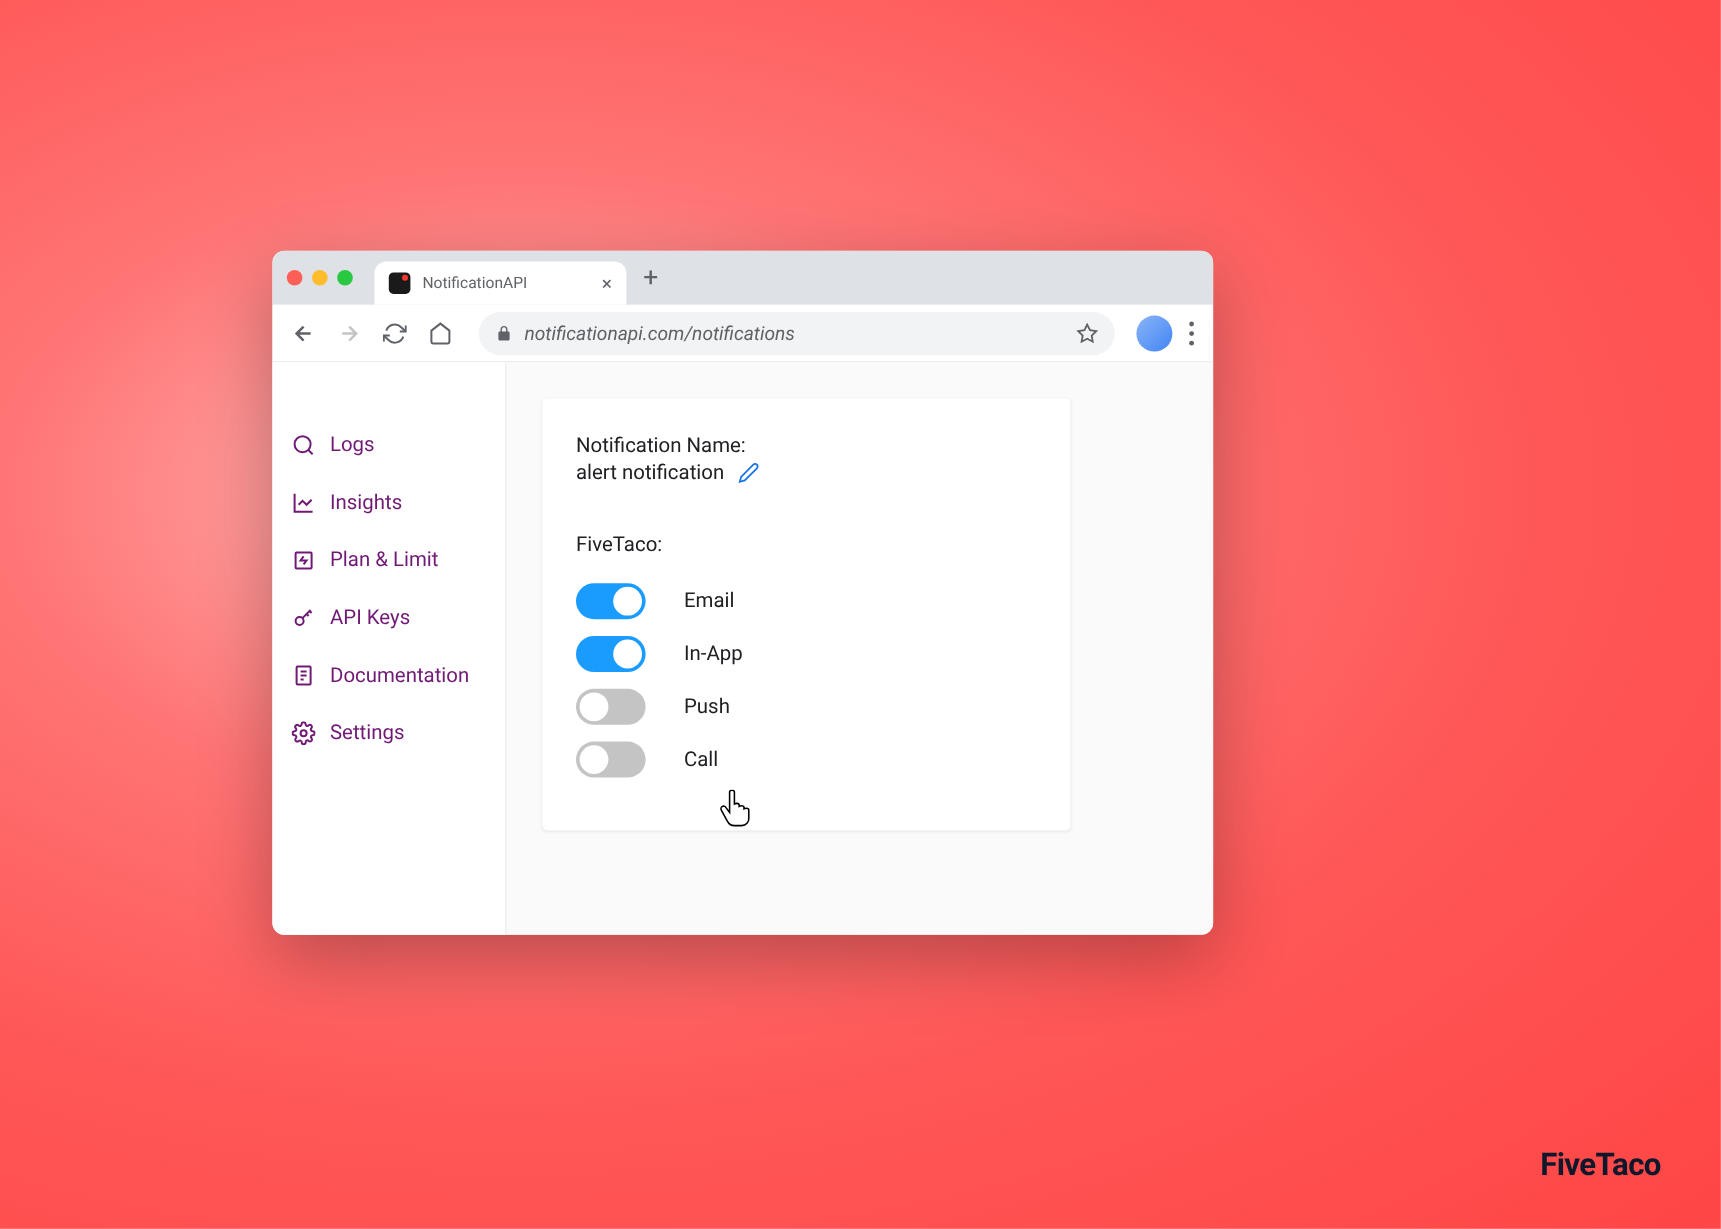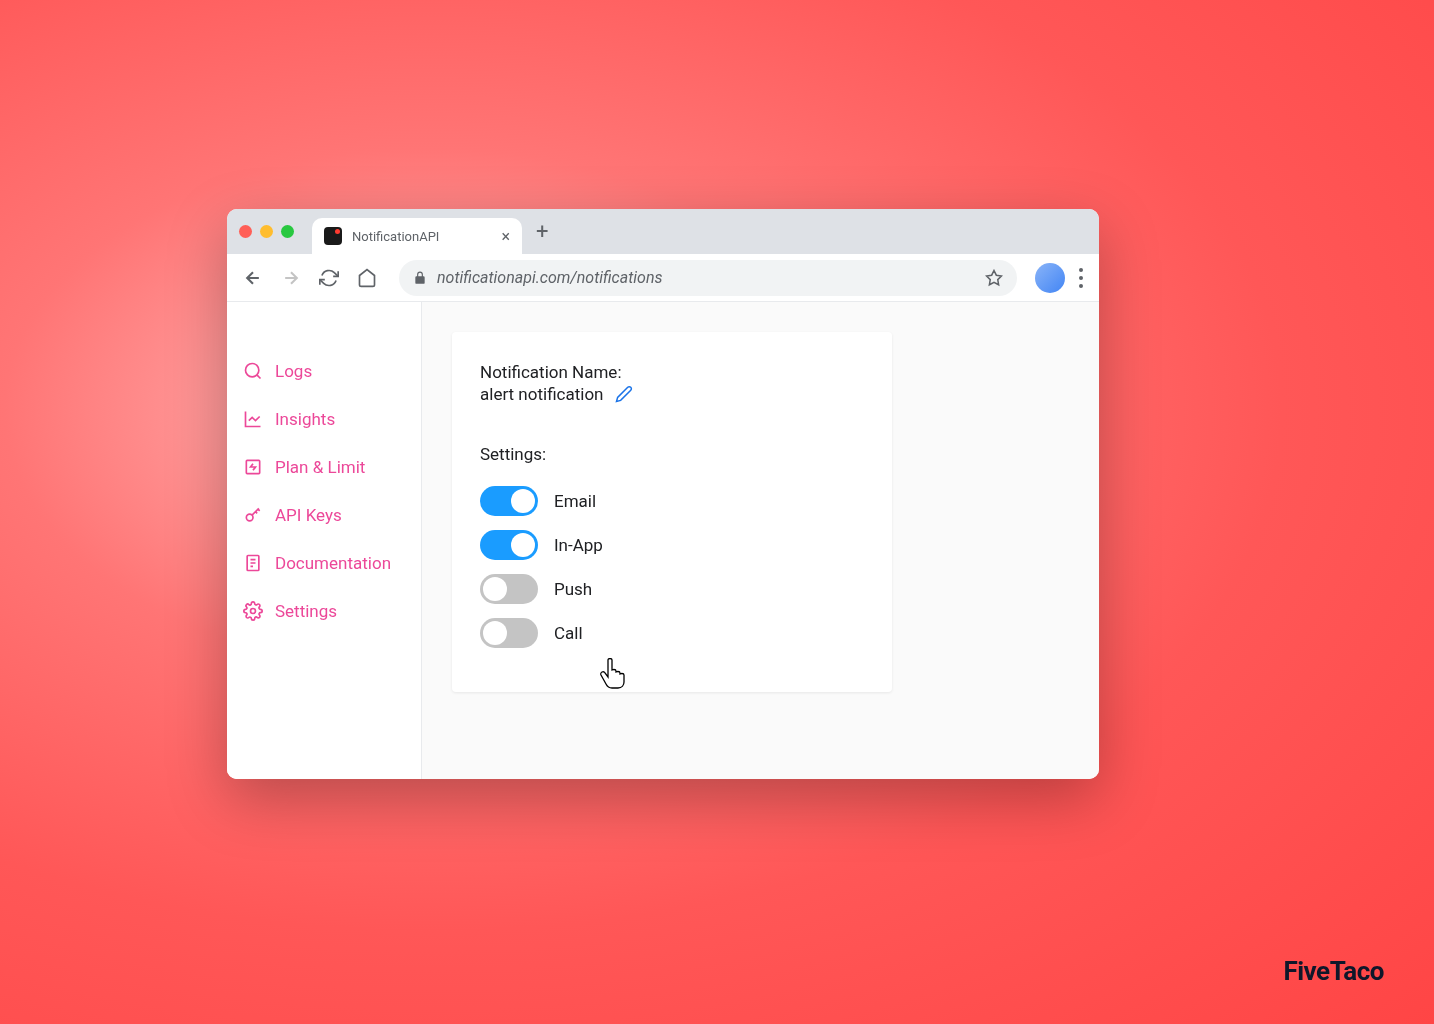--- a/index.html
+++ b/index.html
@@ -12,21 +12,21 @@
       height: 1024px;
       background: radial-gradient(ellipse at 30% 40%, #ffb8b8 0%, #ff7575 30%, #ff5757 60%, #ff4545 100%);
       font-family: -apple-system, BlinkMacSystemFont, "Segoe UI", Roboto, sans-serif;
       position: relative;
       overflow: hidden;
     }
     .browser-window {
       position: absolute;
       left: 227px;
       top: 209px;
-      width: 872px;
+      width: 784px;
       height: 570px;
       background: #ffffff;
       border-radius: 10px;
       box-shadow: 0 20px 60px rgba(0,0,0,0.28);
       overflow: hidden;
     }
     .tab-bar {
       height: 45px;
       background: #dee1e6;
       display: flex;
@@ -176,21 +176,21 @@
       background: #ffffff;
       border-right: 1px solid #e8eaed;
       padding-top: 45px;
     }
     .sidebar-item {
       display: flex;
       align-items: center;
       gap: 12px;
       padding: 14px 16px;
       font-size: 17px;
-      color: #ec4899;
+      color: #701a75;
       cursor: pointer;
       position: relative;
     }
     .sidebar-item.active {
       background: #e8f0fe;
       color: #1a73e8;
     }
     .sidebar-item.active::after {
       content: "";
       position: absolute;
@@ -249,21 +249,21 @@
       height: 18px;
     }
     .channels-label {
       font-size: 17px;
       color: #202124;
       margin-bottom: 22px;
     }
     .channel-row {
       display: flex;
       align-items: center;
-      gap: 16px;
+      gap: 32px;
       margin-bottom: 14px;
     }
     .toggle {
       width: 58px;
       height: 30px;
       border-radius: 15px;
       position: relative;
       cursor: pointer;
     }
     .toggle.on {
@@ -433,21 +433,21 @@
       <div class="card">
         <div class="field-label">Notification Name:</div>
         <div class="field-value-row">
           <span class="field-value">alert notification</span>
           <span class="edit-btn">
             <svg viewBox="0 0 24 24" fill="none" stroke="currentColor" stroke-width="2">
                 <path d="M17 3a2.828 2.828 0 1 1 4 4L7.5 20.5 2 22l1.5-5.5L17 3z"></path>
               </svg>
           </span>
         </div>
-        <div class="channels-label">Settings:</div>
+        <div class="channels-label">FiveTaco:</div>
         <div class="channel-row">
           <div class="toggle on">
               <div class="toggle-knob"></div>
             </div>
           <span class="channel-label">Email</span>
         </div>
         <div class="channel-row">
           <div class="toggle on">
               <div class="toggle-knob"></div>
             </div>

